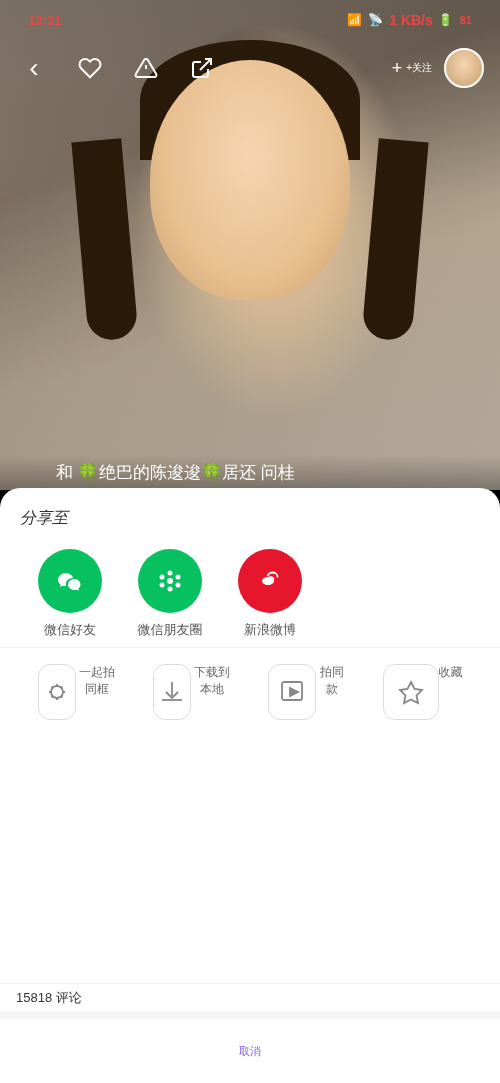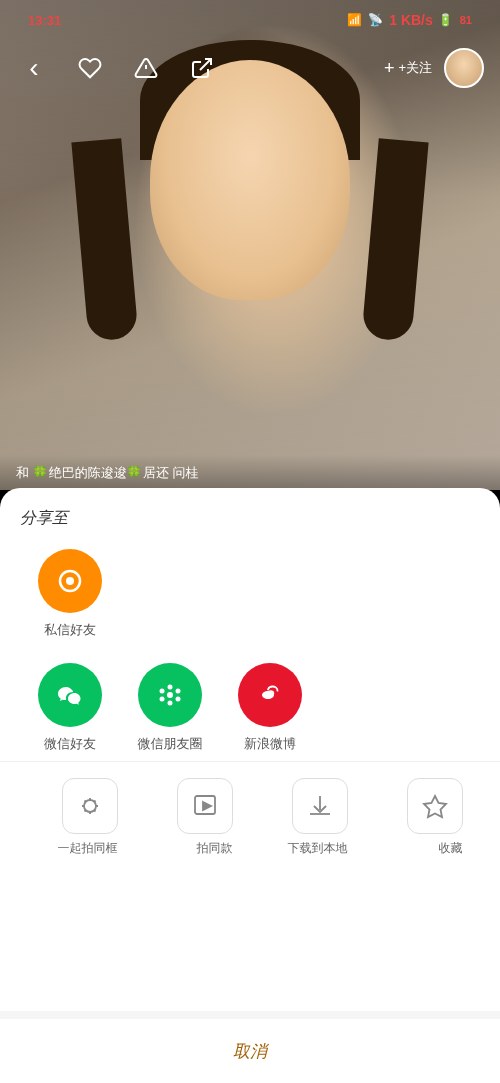--- a/index.html
+++ b/index.html
@@ -133,24 +133,25 @@
       height: 35px;
       background: linear-gradient(180deg, rgba(0,0,0,0) 0%, rgba(0,0,0,0.3) 100%);
       display: flex;
       align-items: center;
       padding: 0 16px;
       z-index: 5;
       overflow: hidden;
     }
     .video-text {
       color: #fff;
-      font-size: 13px;
+      font-size: 17px;
       white-space: nowrap;
       overflow: hidden;
       text-overflow: ellipsis;
+      margin-left: 40px;
     }
 
     
     .bottom-sheet {
       position: absolute;
       top: 488px;
       left: 0; right: 0;
       bottom: 0;
       background: #fff;
       border-radius: 20px 20px 0 0;
@@ -214,22 +215,21 @@
     }
 
     
     .action-row {
       display: flex;
       justify-content: space-around;
       margin-bottom: 10px;
     }
     .action-item {
       display: flex;
-      flex-direction: column;
-      align-items: flex-end;
+      align-items: flex-start;
       cursor: pointer;
       width: 80px;
     }
     .action-icon-box {
       width: 56px; height: 56px;
       border-radius: 12px;
       border: 1.5px solid #ddd;
       display: flex; align-items: center; justify-content: center;
       font-size: 24px;
       color: #666;
@@ -246,24 +246,23 @@
     .cancel-area {
       height: 72px;
       background: #fff;
       border-top: 8px solid #f5f5f5;
       display: flex;
       align-items: center;
       justify-content: center;
       cursor: pointer;
     }
     .cancel-btn {
-      font-size: 17px;
-      color: #a16207;
+      font-size: 11px;
+      color: #8b5cf6;
       font-weight: 400;
-      font-style: italic;
     }
 
     
     .comments-strip {
       position: absolute;
       bottom: 72px;
       left: 0; right: 0;
       height: 28px;
       background: #fff;
       display: flex;
@@ -319,46 +318,35 @@
       <svg width="24" height="24" viewBox="0 0 24 24" fill="none" stroke="white" stroke-width="2">
         <path d="M18 13v6a2 2 0 0 1-2 2H5a2 2 0 0 1-2-2V8a2 2 0 0 1 2-2h6"></path>
         <polyline points="15 3 21 3 21 9"></polyline>
         <line x1="10" y1="14" x2="21" y2="3"></line>
       </svg>
     </div>
   </div>
   <div class="top-bar-right">
     <div class="follow-btn">
       <span class="follow-plus">+</span>
-      <span style="font-size:13px">+关注</span>
+      <span style="font-size:10px">+关注</span>
     </div>
     <div class="avatar-circle"></div>
   </div>
 </div>
 
 <div class="video-bottom">
   <span class="video-text">和 🍀绝巴的陈逡逡🍀居还 问桂</span>
 </div>
 
 <div class="bottom-sheet">
   <div class="share-panel">
 
     <div class="share-title">分享至</div>
 
-    <div class="share-row-single">
-      <div class="share-item">
-        <div class="share-icon-circle orange">
-          <svg width="32" height="32" viewBox="0 0 32 32" fill="white">
-            <circle cx="16" cy="16" r="10" fill="none" stroke="white" stroke-width="2.5"></circle>
-            <circle cx="16" cy="16" r="4" fill="white"></circle>
-          </svg>
-        </div>
-        <span class="share-label">私信好友</span>
-      </div>
-    </div>
 
     <div class="share-row-triple">
 
       <div class="share-item">
         <div class="share-icon-circle green">
           <svg width="36" height="36" viewBox="0 0 36 36" fill="white">
             <path d="M14 10c-4.4 0-8 3-8 6.7 0 2 1 3.7 2.7 4.9l-.7 2.4 2.6-1.3c.9.3 1.8.4 2.7.4.3 0 .6 0 .9-.1-.2-.6-.3-1.2-.3-1.8 0-3.4 3.1-6.2 7-6.2h.3C20.6 12.7 17.6 10 14 10z"></path>
             <path d="M22.5 16c-3.6 0-6.5 2.5-6.5 5.5 0 3.1 2.9 5.5 6.5 5.5.8 0 1.5-.1 2.2-.3l2.1 1-.5-2c1.4-1 2.2-2.5 2.2-4.2C28.5 18.5 25.8 16 22.5 16z"></path>
           </svg>
         </div>
@@ -403,46 +391,49 @@
             <path d="M14 8V6M14 22v-2M8 14H6M22 14h-2"></path>
             <path d="M10 10l-1.5-1.5M19.5 19.5L18 18M18 10l1.5-1.5M8.5 19.5L10 18"></path>
           </svg>
         </div>
         <span class="action-label">一起拍同框</span>
       </div>
 
       <div class="action-item">
         <div class="action-icon-box">
           <svg width="28" height="28" viewBox="0 0 28 28" fill="none" stroke="#888" stroke-width="1.8">
-            <rect x="4" y="4" width="20" height="18" rx="2"></rect>
-            <polygon points="12,10 20,14 12,18" fill="#888"></polygon>
-          </svg>
-        </div>
-        <span class="action-label">拍同款</span>
+            <path d="M14 4v14M8 14l6 6 6-6"></path>
+            <path d="M4 22h20"></path>
+          </svg>
+        </div>
+        <span class="action-label">下载到本地</span>
       </div>
 
       <div class="action-item">
         <div class="action-icon-box">
           <svg width="28" height="28" viewBox="0 0 28 28" fill="none" stroke="#888" stroke-width="1.8">
-            <path d="M14 4v14M8 14l6 6 6-6"></path>
-            <path d="M4 22h20"></path>
-          </svg>
-        </div>
-        <span class="action-label">下载到本地</span>
+            <rect x="4" y="4" width="20" height="18" rx="2"></rect>
+            <polygon points="12,10 20,14 12,18" fill="#888"></polygon>
+          </svg>
+        </div>
+        <span class="action-label">拍同款</span>
       </div>
 
       <div class="action-item">
         <div class="action-icon-box">
           <svg width="28" height="28" viewBox="0 0 28 28" fill="none" stroke="#888" stroke-width="1.8">
             <polygon points="14,4 17.5,11 25,12 19.5,17.5 21,25 14,21.5 7,25 8.5,17.5 3,12 10.5,11"></polygon>
           </svg>
         </div>
         <span class="action-label">收藏</span>
       </div>
     </div>
 
   </div>
 
+  <div class="comments-strip">
+    <span class="comments-count">15818 评论</span>
+  </div>
 
   <div class="cancel-area">
     <span class="cancel-btn">取消</span>
   </div>
 </div>
 
 </body></html>

